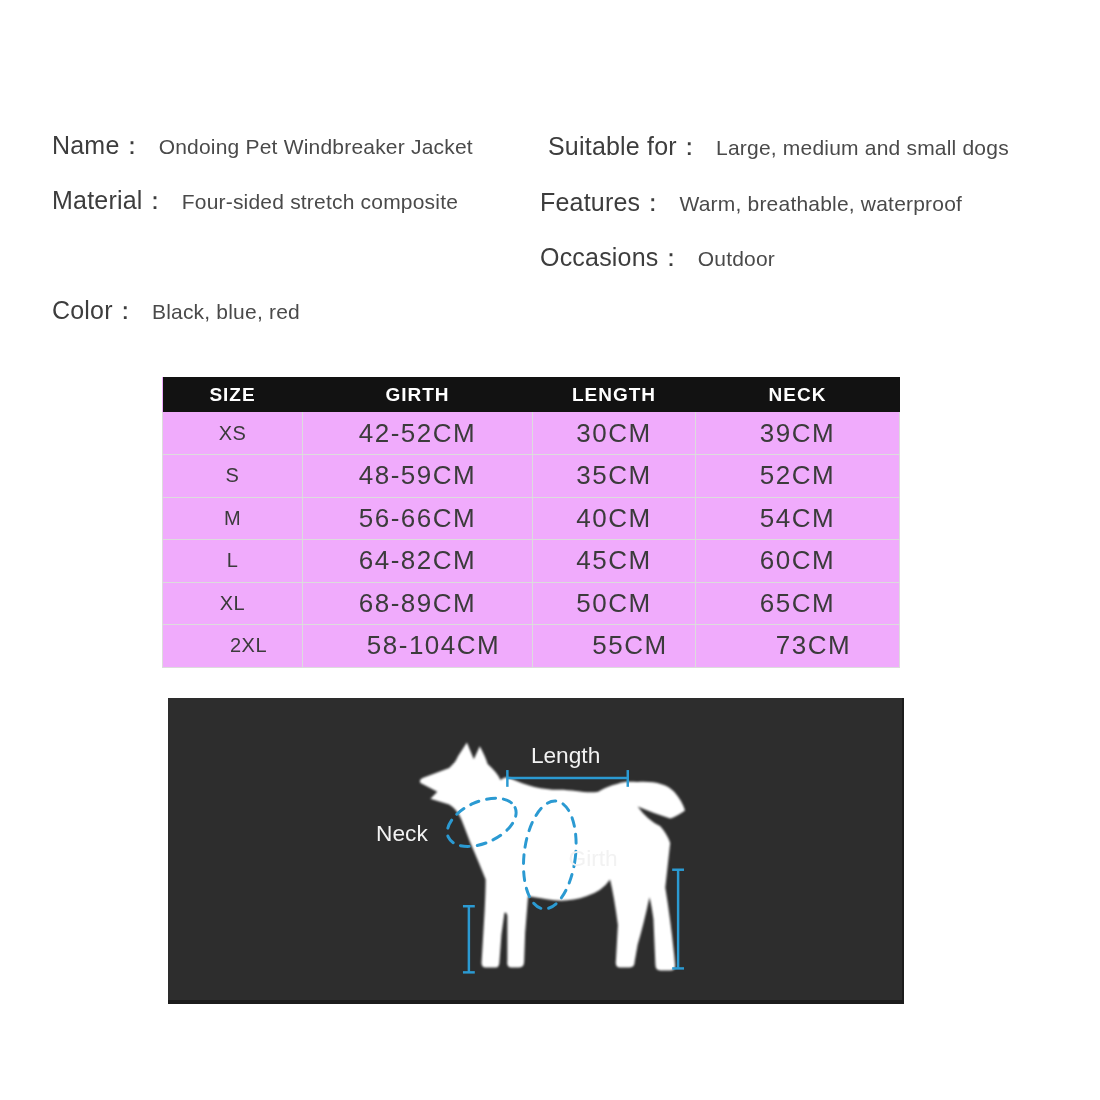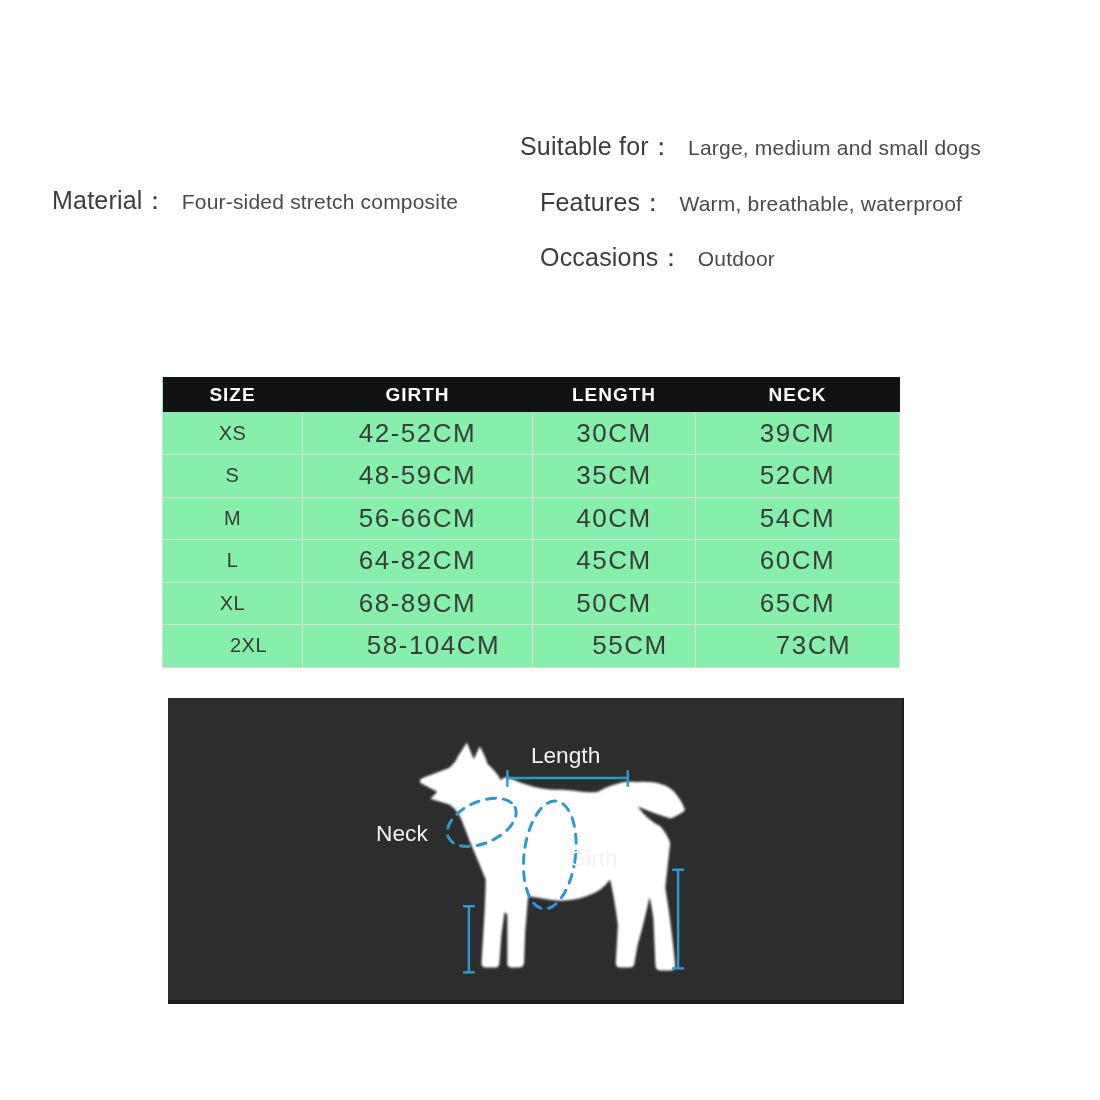--- a/index.html
+++ b/index.html
@@ -20,21 +20,21 @@
   .page{position:relative;width:1100px;height:1100px;overflow:hidden;background:var(--page-bg);}
 
   
   .spec-row{position:absolute;white-space:nowrap;}
   .spec-label{font-size:25px;color:var(--text-label);letter-spacing:.2px;}
   .spec-value{font-size:21px;color:var(--text-value);margin-left:14px;letter-spacing:.2px;}
   .spec-value2{position:absolute;font-size:21px;color:var(--text-value);letter-spacing:.2px;white-space:nowrap;}
 
   
   table.size-table{position:absolute;left:162px;top:377px;width:737px;border-collapse:collapse;
-    table-layout:fixed;background:#86efac;}
+    table-layout:fixed;background:#f0abfc;}
   table.size-table col.c1{width:140px;}
   table.size-table col.c2{width:230px;}
   table.size-table col.c3{width:163px;}
   table.size-table col.c4{width:204px;}
   table.size-table thead th{
     background:var(--header-bg);color:var(--header-text);
     font-size:19px;font-weight:bold;letter-spacing:1px;
     height:35px;text-align:center;padding:0;}
   table.size-table tbody td{
     height:42.5px;text-align:center;vertical-align:middle;
@@ -55,27 +55,33 @@
     stroke-dasharray:9 8;stroke-linecap:round;}
   .measure{stroke:var(--accent-blue);stroke-width:2.5;}
   .diag-label{fill:#f2f2f2;font-size:23px;
     font-family:"Liberation Sans","DejaVu Sans",sans-serif;}
 </style>
 </head>
 <body>
 
 <div class="page">
 
+  <div class="spec-row" style="left:52px;top:129px;">
+    <span class="spec-label">Name：</span><span class="spec-value">Ondoing Pet Windbreaker Jacket</span>
+  </div>
 
   <div class="spec-row" style="left:52px;top:184px;">
     <span class="spec-label">Material：</span><span class="spec-value">Four-sided stretch composite</span>
   </div>
 
-
-  <div class="spec-row" style="left:520px;top:130px;">
+  <div class="spec-row" style="left:52px;top:294px;">
+    <span class="spec-label">Color：</span><span class="spec-value">Black, blue, red</span>
+  </div>
+
+  <div class="spec-row" style="left:548px;top:130px;">
     <span class="spec-label">Suitable for：</span><span class="spec-value">Large, medium and small dogs</span>
   </div>
 
   <div class="spec-row" style="left:540px;top:241px;">
     <span class="spec-label">Occasions：</span><span class="spec-value">Outdoor</span>
   </div>
 
   <div class="spec-row" style="left:540px;top:186px;">
     <span class="spec-label">Features：</span><span class="spec-value">Warm, breathable, waterproof</span>
   </div>

